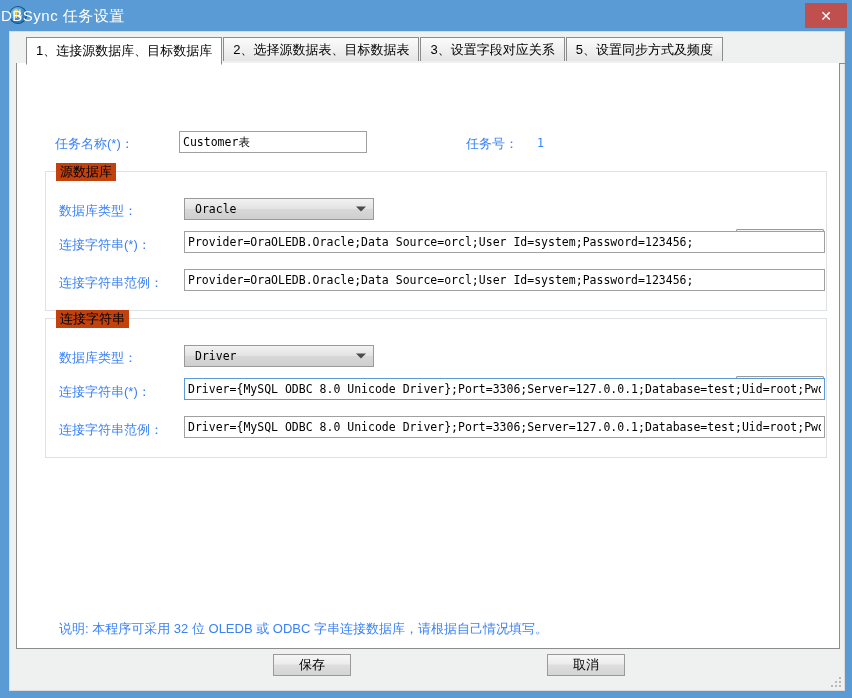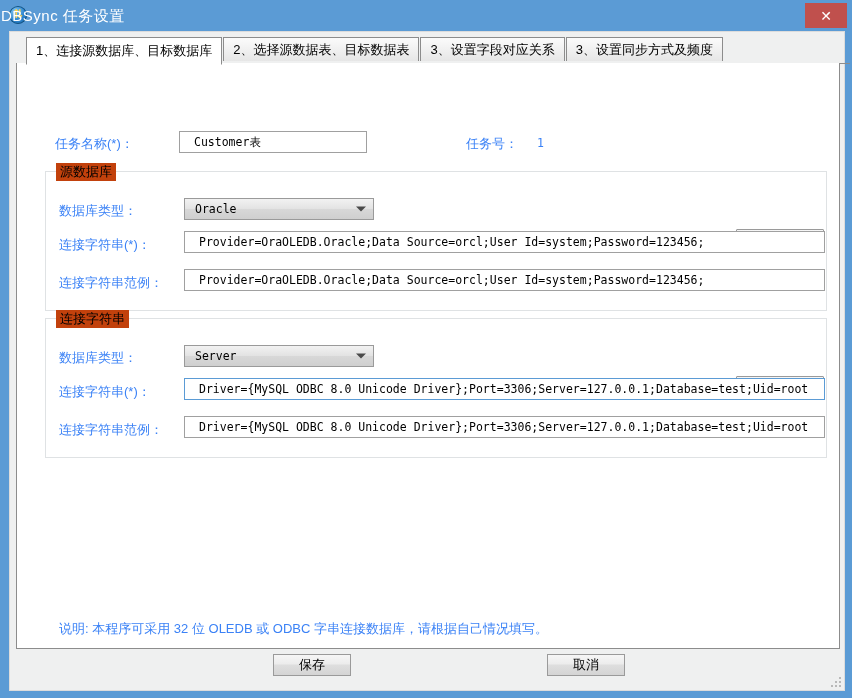--- a/index.html
+++ b/index.html
@@ -135,21 +135,21 @@
   .mono {
     font-family: "DejaVu Sans Mono", "Liberation Mono", monospace;
     font-size: 11.5px;
   }
 
   
   .txt {
     position: absolute;
     background: #ffffff;
     border: 1px solid #a0a0a0;
-    padding: 1px 14px;
+    padding: 1px 3px;
     font-family: "DejaVu Sans Mono", "Liberation Mono", monospace;
     font-size: 11.5px;
     color: #000;
     outline: none;
     height: 22px;
     line-height: 19px;
   }
   .txt.focused { border: 1px solid #5b9bd5; }
   .txt.readonly { background: #ffffff; color: #000; }
 
@@ -244,21 +244,21 @@
     <div class="title-text">DBSync 任务设置</div>
     <div class="close-btn">✕</div>
   </div>
 
   <div class="client">
 
     <div class="tabstrip">
       <div class="tab active">1、连接源数据库、目标数据库</div>
       <div class="tab">2、选择源数据表、目标数据表</div>
       <div class="tab">3、设置字段对应关系</div>
-      <div class="tab">3、设置同步方式及频度</div>
+      <div class="tab">5、设置同步方式及频度</div>
     </div>
 
     <div class="tabpage">
 
       <div class="lbl" style="left:38px; top:72px;">任务名称(*)：</div>
       <input class="txt" style="left: 162px; top: 68px; width: 188px;" value="Customer表">
       <div class="lbl" style="left:449px; top:72px;">任务号：</div>
       <div class="lbl mono" style="left:520px; top:73px;">1</div>
 
       <div class="group" style="left:28px; top:108px; width:782px; height:140px;">
@@ -277,21 +277,21 @@
 
       <div class="lbl" style="left:42px; top:211px;">连接字符串范例：</div>
       <input class="txt readonly" style="left: 167px; top: 206px; width: 641px;" readonly="" value="Provider=OraOLEDB.Oracle;Data Source=orcl;User Id=system;Password=123456;">
 
       <div class="group" style="left:28px; top:255px; width:782px; height:140px;">
         <div class="group-title">连接字符串</div>
       </div>
 
       <div class="lbl" style="left:42px; top:286px;">数据库类型：</div>
       <div class="combo" style="left:167px; top:282px; width:190px;">
-        <span>Server</span>
+        <span>Driver</span>
         <span class="chev"></span>
       </div>
       <div class="btn" style="left:719px; top:313px; width:88px; height:21px;">测试连接</div>
 
       <div class="lbl" style="left:42px; top:320px;">连接字符串(*)：</div>
       <input class="txt focused" style="left: 167px; top: 315px; width: 641px;" value="Driver={MySQL ODBC 8.0 Unicode Driver};Port=3306;Server=127.0.0.1;Database=test;Uid=root;Pwd=123456;">
 
       <div class="lbl" style="left:42px; top:358px;">连接字符串范例：</div>
       <input class="txt readonly" style="left: 167px; top: 353px; width: 641px;" readonly="" value="Driver={MySQL ODBC 8.0 Unicode Driver};Port=3306;Server=127.0.0.1;Database=test;Uid=root;Pwd=123456;">
 

